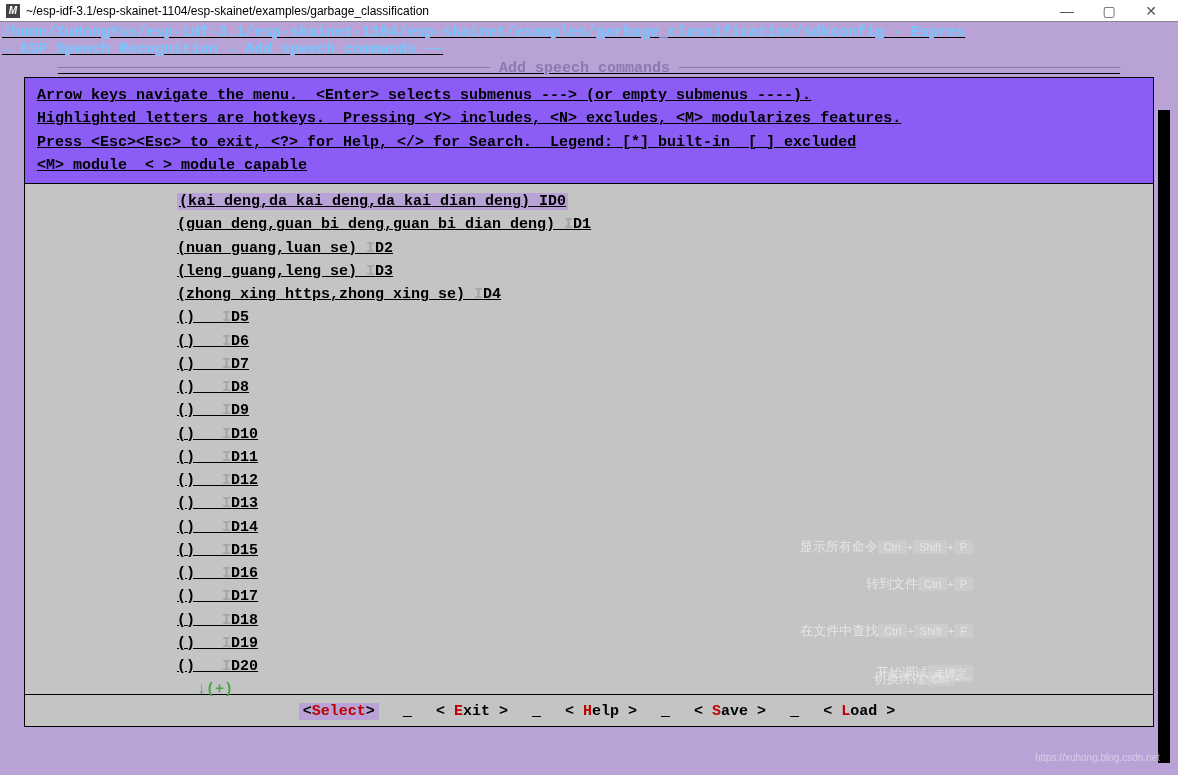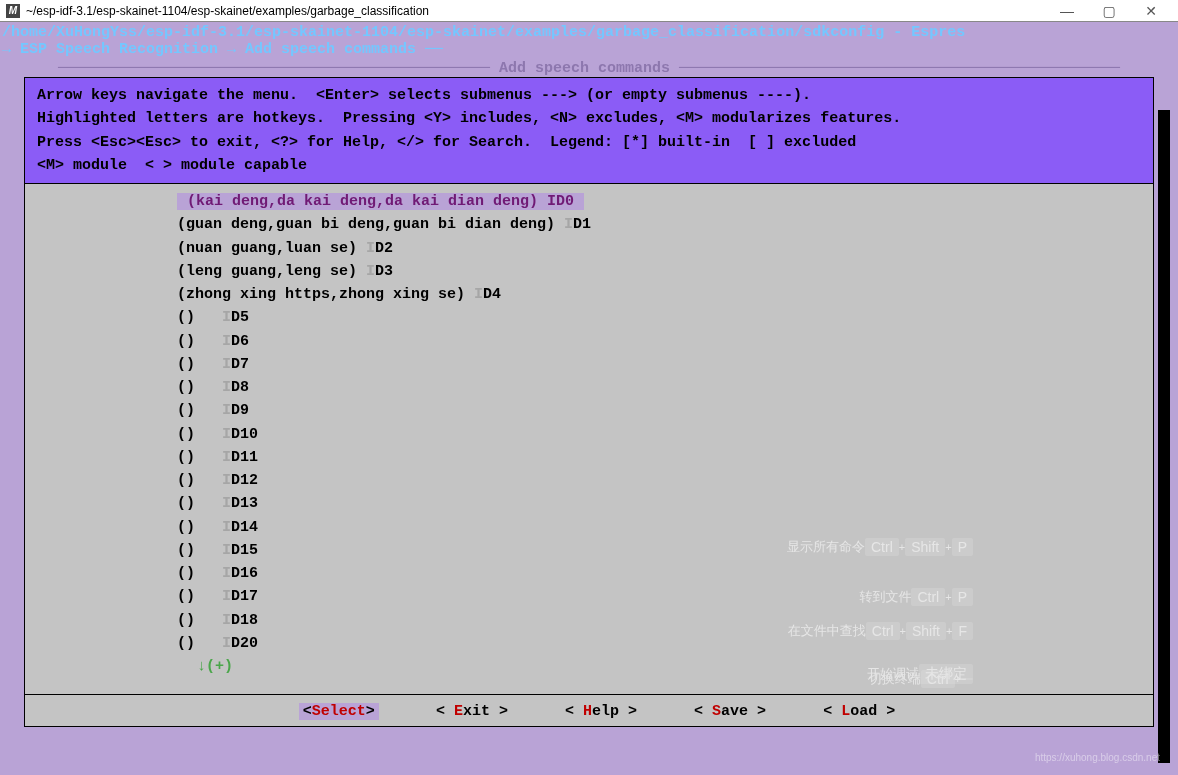--- a/index.html
+++ b/index.html
@@ -42,20 +42,21 @@
 .titlebar-btn {
   width: 42px;
   text-align: center;
   color: #555;
   font-size: 14px;
 }
 .term {
   background: #b9a3d6;
   height: calc(775px - 22px);
   position: relative;
+  text-decoration: underline;
 }
 .line1 {
   color: #74c7ff;
   padding: 2px 2px 0 2px;
   white-space: pre;
 }
 .line2 {
   color: #74c7ff;
   padding: 0 2px;
   white-space: pre;
@@ -89,22 +90,22 @@
 }
 .entry {
   white-space: pre;
   padding-left: 140px;
 }
 .entry .faint {
   color: #a6a6a6;
 }
 .highlighted {
   background: #b9a3d6;
-  color: #701a75;
-  padding: 0 10px;
+  color: #000000;
+  padding: 0 2px;
 }
 .plus-line {
   color: #4aa64a;
   padding-left: 160px;
 }
 .bottom-buttons {
   background: #c4c4c4;
   margin: 0 24px;
   border: 1px solid #000;
   border-top: none;
@@ -139,28 +140,28 @@
   font-weight: normal;
   font-family: sans-serif;
   display: flex;
   align-items: center;
   gap: 0;
 }
 .overlay .kbd {
   background: rgba(230,230,230,0.22);
   border-radius: 2px;
   padding: 1px 6px;
-  font-size: 14px;
+  font-size: 11px;
 }
 .overlay .plus {
   color: #e6e6e6;
   font-size: 11px;
 }
 .ov1 { top: 516px; }
-.ov2 { top: 566px; }
+.ov2 { top: 553px; }
 .ov3 { top: 600px; }
 .ov4 { top: 642px; }
 .ov5 { top: 648px; }
 .watermark {
   position: absolute;
   right: 18px;
   bottom: 12px;
   color: rgba(255,255,255,0.45);
   font-family: sans-serif;
   font-size: 10px;
@@ -204,20 +205,21 @@
         <div class="entry"><span>()   </span><span class="faint">I</span><span>D9</span></div>
         <div class="entry"><span>()   </span><span class="faint">I</span><span>D10</span></div>
         <div class="entry"><span>()   </span><span class="faint">I</span><span>D11</span></div>
         <div class="entry"><span>()   </span><span class="faint">I</span><span>D12</span></div>
         <div class="entry"><span>()   </span><span class="faint">I</span><span>D13</span></div>
         <div class="entry"><span>()   </span><span class="faint">I</span><span>D14</span></div>
         <div class="entry"><span>()   </span><span class="faint">I</span><span>D15</span></div>
         <div class="entry"><span>()   </span><span class="faint">I</span><span>D16</span></div>
         <div class="entry"><span>()   </span><span class="faint">I</span><span>D17</span></div>
         <div class="entry"><span>()   </span><span class="faint">I</span><span>D18</span></div>
+        <div class="entry"><span>()   </span><span class="faint">I</span><span>D19</span></div>
         <div class="entry"><span>()   </span><span class="faint">I</span><span>D20</span></div>
       </div>
     <div class="plus-line">↓(+)</div>
   </div>
 
   <div class="bottom-buttons">
     <span class="btn-item btn-select"><span class="ang">&lt;</span><span class="hot">S</span><span>elect</span><span class="ang">&gt;</span></span>
     <span class="btn-item"><span>&lt; </span><span class="hot">E</span><span>xit </span><span>&gt;</span></span>
     <span class="btn-item"><span>&lt; </span><span class="hot">H</span><span>elp </span><span>&gt;</span></span>
     <span class="btn-item"><span>&lt; </span><span class="hot">S</span><span>ave </span><span>&gt;</span></span>

